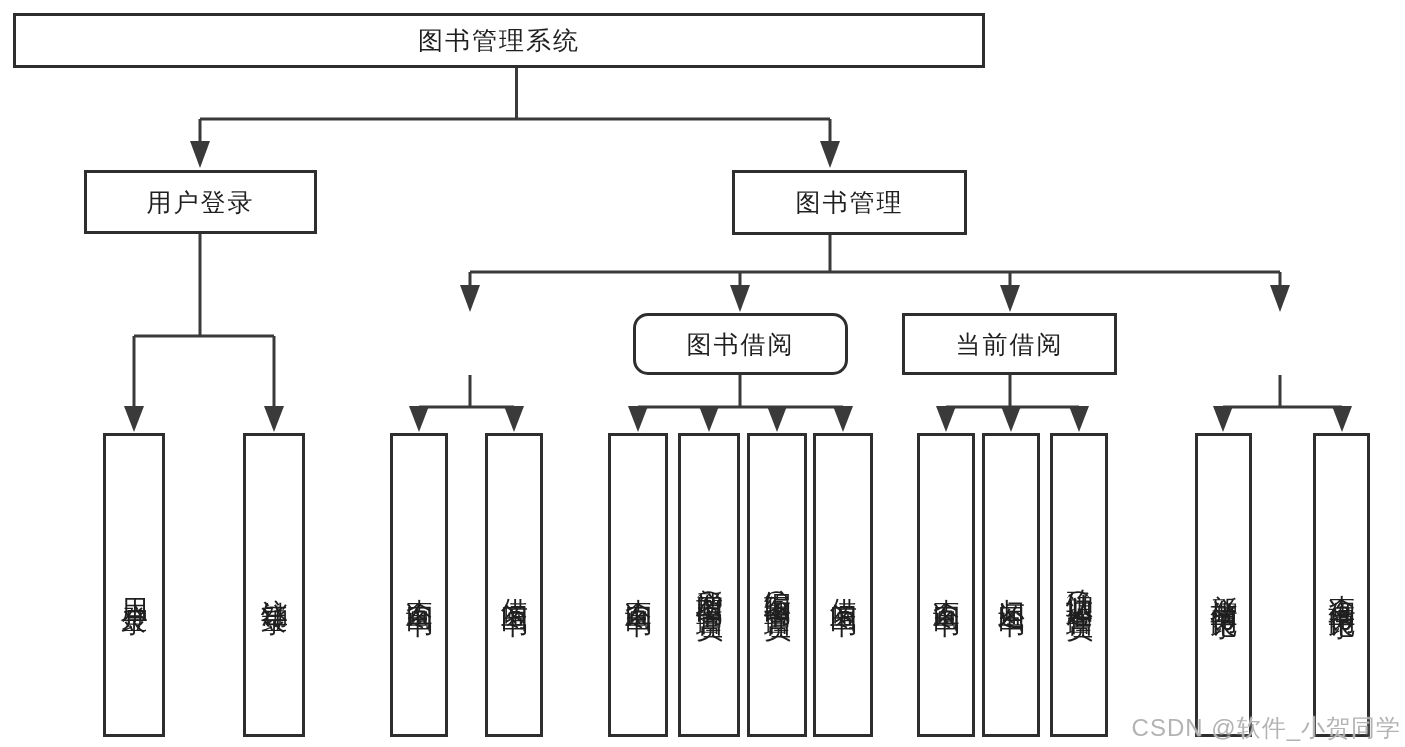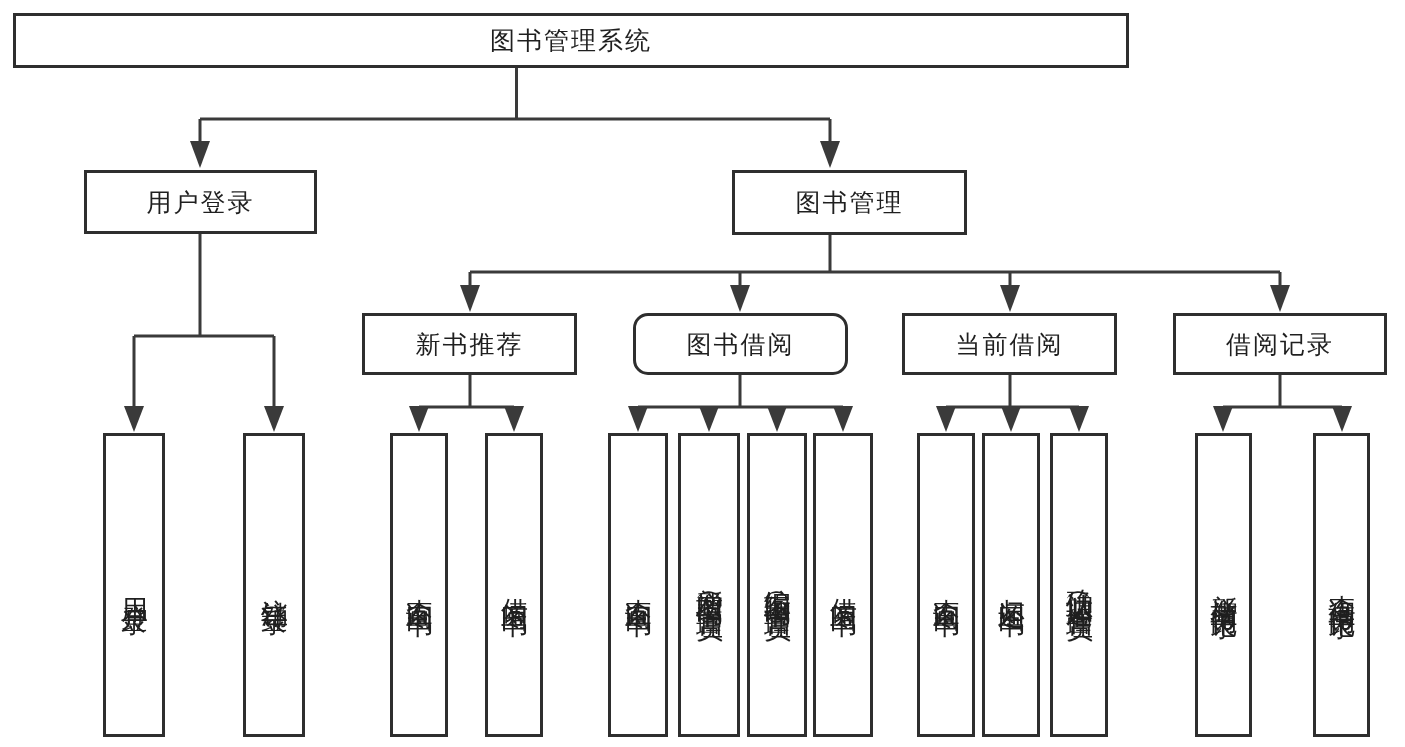--- a/index.html
+++ b/index.html
@@ -15,21 +15,21 @@
   #wires{position:absolute;left:0;top:0;width:1405px;height:747px;}
   .node{
     position:absolute;
     box-sizing:border-box;
     border:3px solid #2e2e2e;
     background:#ffffff;
     display:flex;align-items:center;justify-content:center;
     text-align:center;
   }
   .hnode{font-size:25px;letter-spacing:2px;white-space:nowrap;}
-  #n-root{left:13px;top:13px;width:1116px;height:55px;}
+  #n-root{left:13px;top:13px;width:972px;height:55px;}
   #n-user-login{left:84px;top:170px;width:233px;height:64px;}
   #n-book-mgmt{left:712px;top:170px;width:235px;height:65px;margin-left:20px;}
   #n-new-book-rec{left:362px;top:313px;width:215px;height:62px;}
   #n-book-borrow{left:633px;top:313px;width:215px;height:62px;border-radius:15px;}
   #n-current-borrow{left:902px;top:313px;width:215px;height:62px;}
   #n-borrow-record{left:1173px;top:313px;width:214px;height:62px;}
   .leaf{top:433px;height:304px;font-size:27px;}
   .leaf .vtext{
     writing-mode:vertical-rl;
     text-orientation:mixed;
@@ -107,31 +107,25 @@
     <span>图书管理系统</span>
   </div>
 
   <div class="node hnode" id="n-user-login">
     <span>用户登录</span>
   </div>
   <div class="node hnode" id="n-book-mgmt">
     <span>图书管理</span>
   </div>
 
-  <div class="node hnode" id="n-new-book-rec">
-    <span>新书推荐</span>
-  </div>
   <div class="node hnode" id="n-book-borrow">
     <span>图书借阅</span>
   </div>
   <div class="node hnode" id="n-current-borrow">
     <span>当前借阅</span>
-  </div>
-  <div class="node hnode" id="n-borrow-record">
-    <span>借阅记录</span>
   </div>
 
   <div class="node leaf" id="l-user-login">
     <span class="vtext">用户登录</span>
   </div>
   <div class="node leaf" id="l-logout">
     <span class="vtext">注销登录</span>
   </div>
   <div class="node leaf" id="l-rec-query">
     <span class="vtext">查询图书</span>
@@ -160,14 +154,15 @@
   <div class="node leaf" id="l-cb-confirm">
     <span class="vtext">确认归还（管理员）</span>
   </div>
   <div class="node leaf" id="l-br-add">
     <span class="vtext">新增借阅记录</span>
   </div>
   <div class="node leaf" id="l-br-query">
     <span class="vtext">查询借阅记录</span>
   </div>
 
+  <div id="watermark">CSDN @软件_小贺同学</div>
 
 </div>
 
 </body></html>

